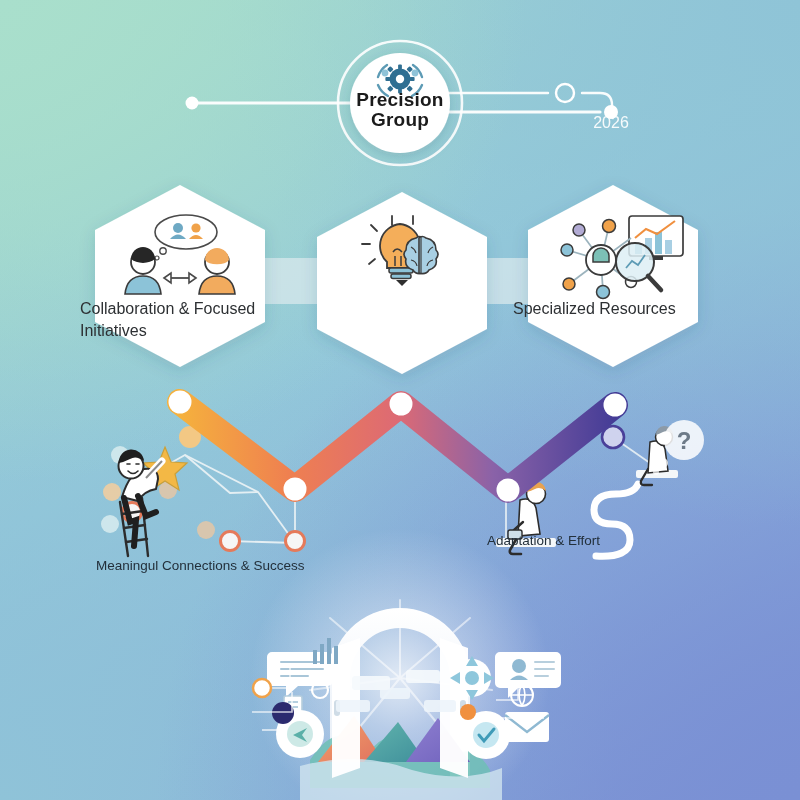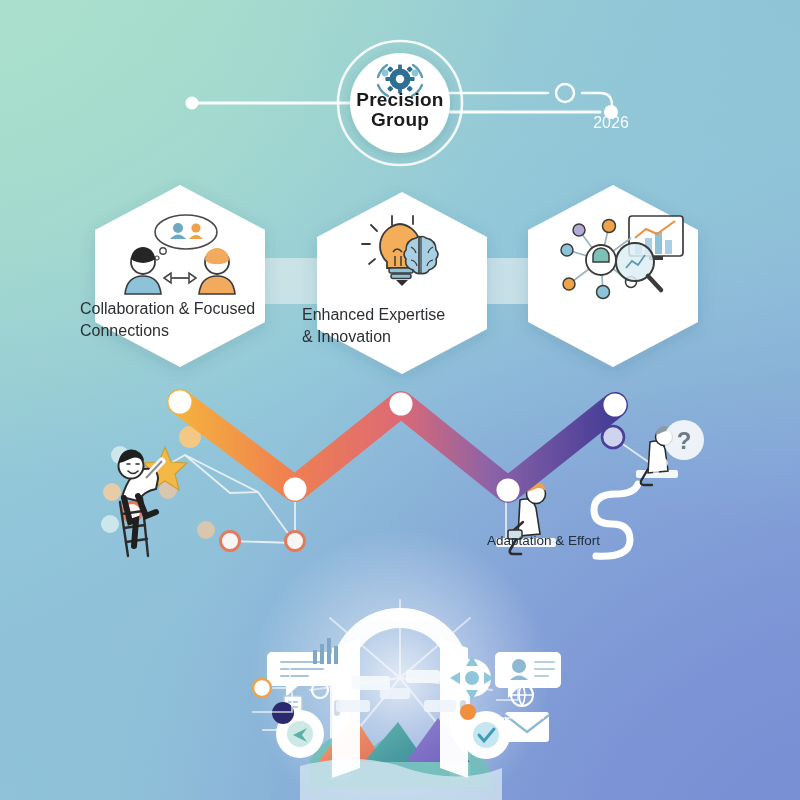--- a/index.html
+++ b/index.html
@@ -227,27 +227,24 @@
       <circle cx="22" cy="4" r="19" fill="#ddeef5" fill-opacity="0.85" stroke="#3b3b3b" stroke-width="2"></circle>
       <g stroke="#5d9bb5" stroke-width="1.8" fill="none">
         <polyline points="13,10 19,3 25,7 32,-3"></polyline>
       </g>
       <line x1="35" y1="18" x2="48" y2="32" stroke="#3b3b3b" stroke-width="4.5" stroke-linecap="round"></line>
     </g>
   </svg>
 
   <div class="hex-label" style="left:80px;top:298px;">
     <div>Collaboration &amp; Focused</div>
-    <div>Connections</div>
-  </div>
-  <div class="hex-label" style="left:302px;top:304px;">
-    <div>Enhanced Expertise</div>
-    <div>&amp; Innovation</div>
+    <div>Initiatives</div>
   </div>
   <div class="hex-label" style="left:513px;top:298px;">
+    <div>Specialized Resources</div>
   </div>
 
   <svg class="layer" width="800" height="800" viewBox="0 0 800 800">
 
     <g>
       <g stroke="#eef4f6" stroke-width="1.8" fill="none" opacity="0.9">
         <path d="M128 487 L185 455 L258 492 L295 543"></path>
         <path d="M185 455 L230 493 L258 492"></path>
         <path d="M230 541 L295 543"></path>
         <path d="M295 492 L295 543"></path>
@@ -323,20 +320,21 @@
 
     <g>
       <circle cx="180" cy="402" r="11.5" fill="#ffffff"></circle>
       <circle cx="295" cy="489" r="11.5" fill="#ffffff"></circle>
       <circle cx="401" cy="404" r="11.5" fill="#ffffff"></circle>
       <circle cx="508" cy="490" r="11.5" fill="#ffffff"></circle>
       <circle cx="615" cy="405" r="11.5" fill="#ffffff"></circle>
     </g>
   </svg>
 
+  <div class="zig-caption" style="left:96px;top:558px;">Meaningul Connections &amp; Success</div>
   <div class="zig-caption" style="left:487px;top:533px;">Adaptation &amp; Effort</div>
 
   <svg class="layer" width="800" height="800" viewBox="0 0 800 800">
 
     <circle cx="400" cy="678" r="150" fill="url(#burst)" opacity="0.75"></circle>
     <g opacity="0.55" stroke="#ffffff" stroke-width="2" stroke-linecap="round">
       <line x1="400" y1="678" x2="400" y2="600"></line>
       <line x1="400" y1="678" x2="330" y2="618"></line>
       <line x1="400" y1="678" x2="470" y2="618"></line>
       <line x1="400" y1="678" x2="310" y2="690"></line>

